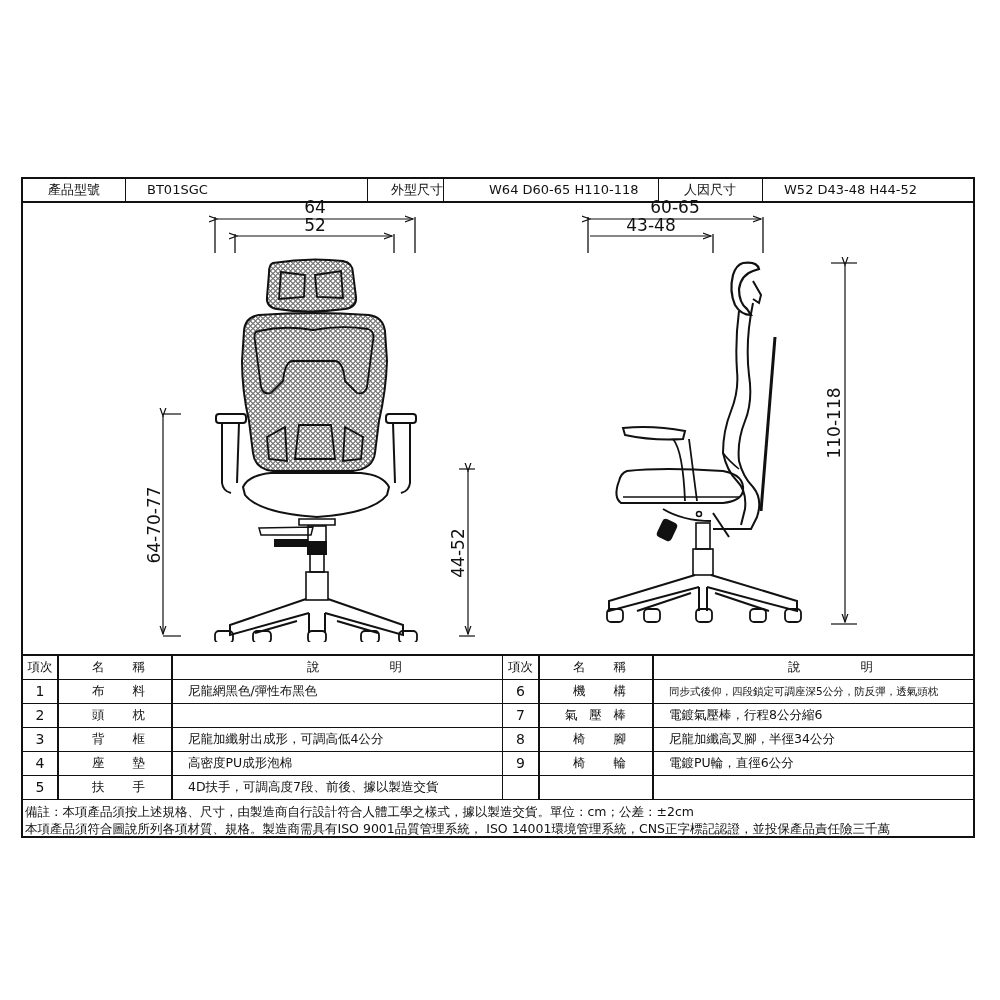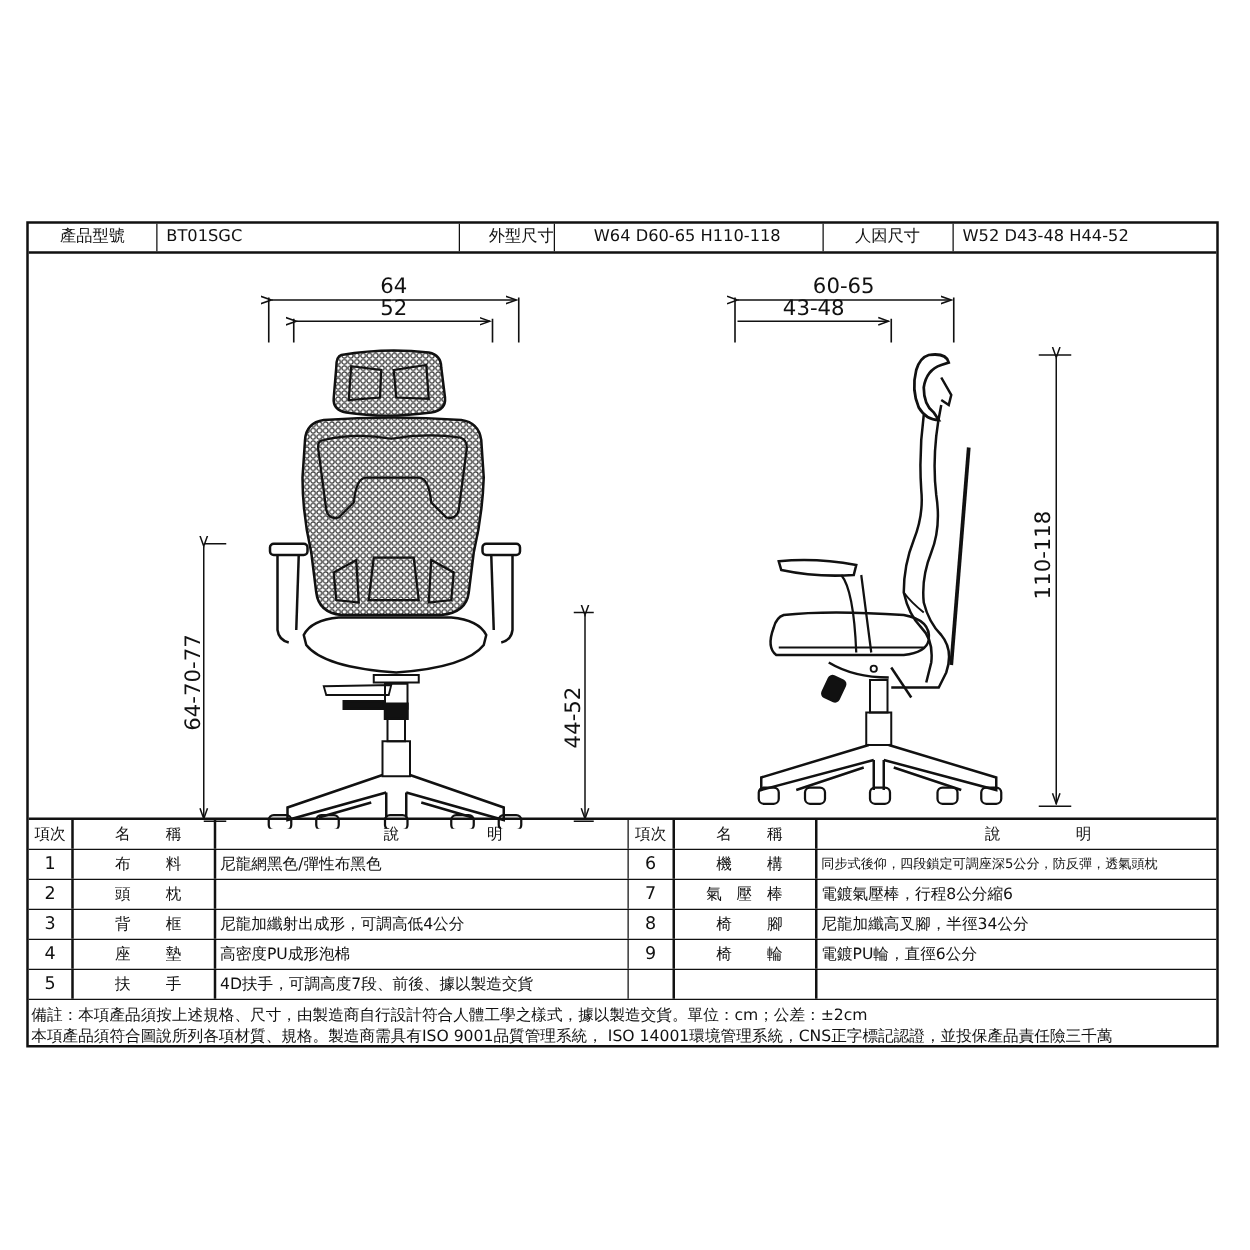--- a/index.html
+++ b/index.html
@@ -3,31 +3,31 @@
 <meta charset="utf-8">
 <style>
   html, body { margin:0; padding:0; background:#ffffff; }
   body { width:1000px; height:1000px; position:relative; overflow:hidden;
          font-family:"DejaVu Sans", "Liberation Sans", sans-serif; color:#111; }
   .sheet { position:absolute; left:21px; top:177px; width:954px; height:661px;
            border:2px solid #111; box-sizing:border-box; }
   .hdr { position:absolute; left:0; top:0; width:950px; height:24px; border-bottom:2px solid #111; box-sizing:border-box; }
   .hcell { position:absolute; top:0; height:22px; line-height:22px; font-size:13px; box-sizing:border-box; white-space:nowrap; }
   .hcell.lbl { text-align:center; }
-  .hcell.val { padding-left:8px; }
+  .hcell.val { padding-left:22px; }
   .vline { position:absolute; top:0; width:0; height:22px; border-left:1.5px solid #111; }
-  .drawing { position:absolute; left:0; top:33px; width:950px; height:451px; }
+  .drawing { position:absolute; left:0; top:12px; width:950px; height:451px; }
   .drawing svg { position:absolute; left:0; top:0; }
   .tbl { position:absolute; left:0; top:475px; width:950px; border-top:2px solid #111; }
   .row { position:absolute; left:0; width:950px; height:24px; border-bottom:1.5px solid #111; box-sizing:border-box; }
   .c { position:absolute; top:0; height:22px; line-height:22px; font-size:12.5px; white-space:nowrap; overflow:hidden; box-sizing:border-box; }
   .c.num { text-align:center; font-size:14px; }
   .c.name { display:flex; justify-content:space-between; padding:0 26px 0 34px; }
   .c.name.three { padding:0 26px 0 26px; }
-  .c.desc { padding-left:4px; }
+  .c.desc { padding-left:16px; }
   .c.desc.small { font-size:10.5px; }
   .c.head { text-align:center; }
   .vl { position:absolute; top:0; height:23px; border-left:1.5px solid #111; }
   .vl.thick { border-left:2.5px solid #111; }
   .notes { position:absolute; left:0; top:624px; width:950px; height:35px; font-size:12.5px; line-height:17px; padding-left:2px; box-sizing:border-box; }
   .notes div { white-space:nowrap; overflow:hidden; }
   .dim-text { font-family:"DejaVu Sans", sans-serif; font-size:17px; fill:#111; }
 </style>
 </head>
 <body>

